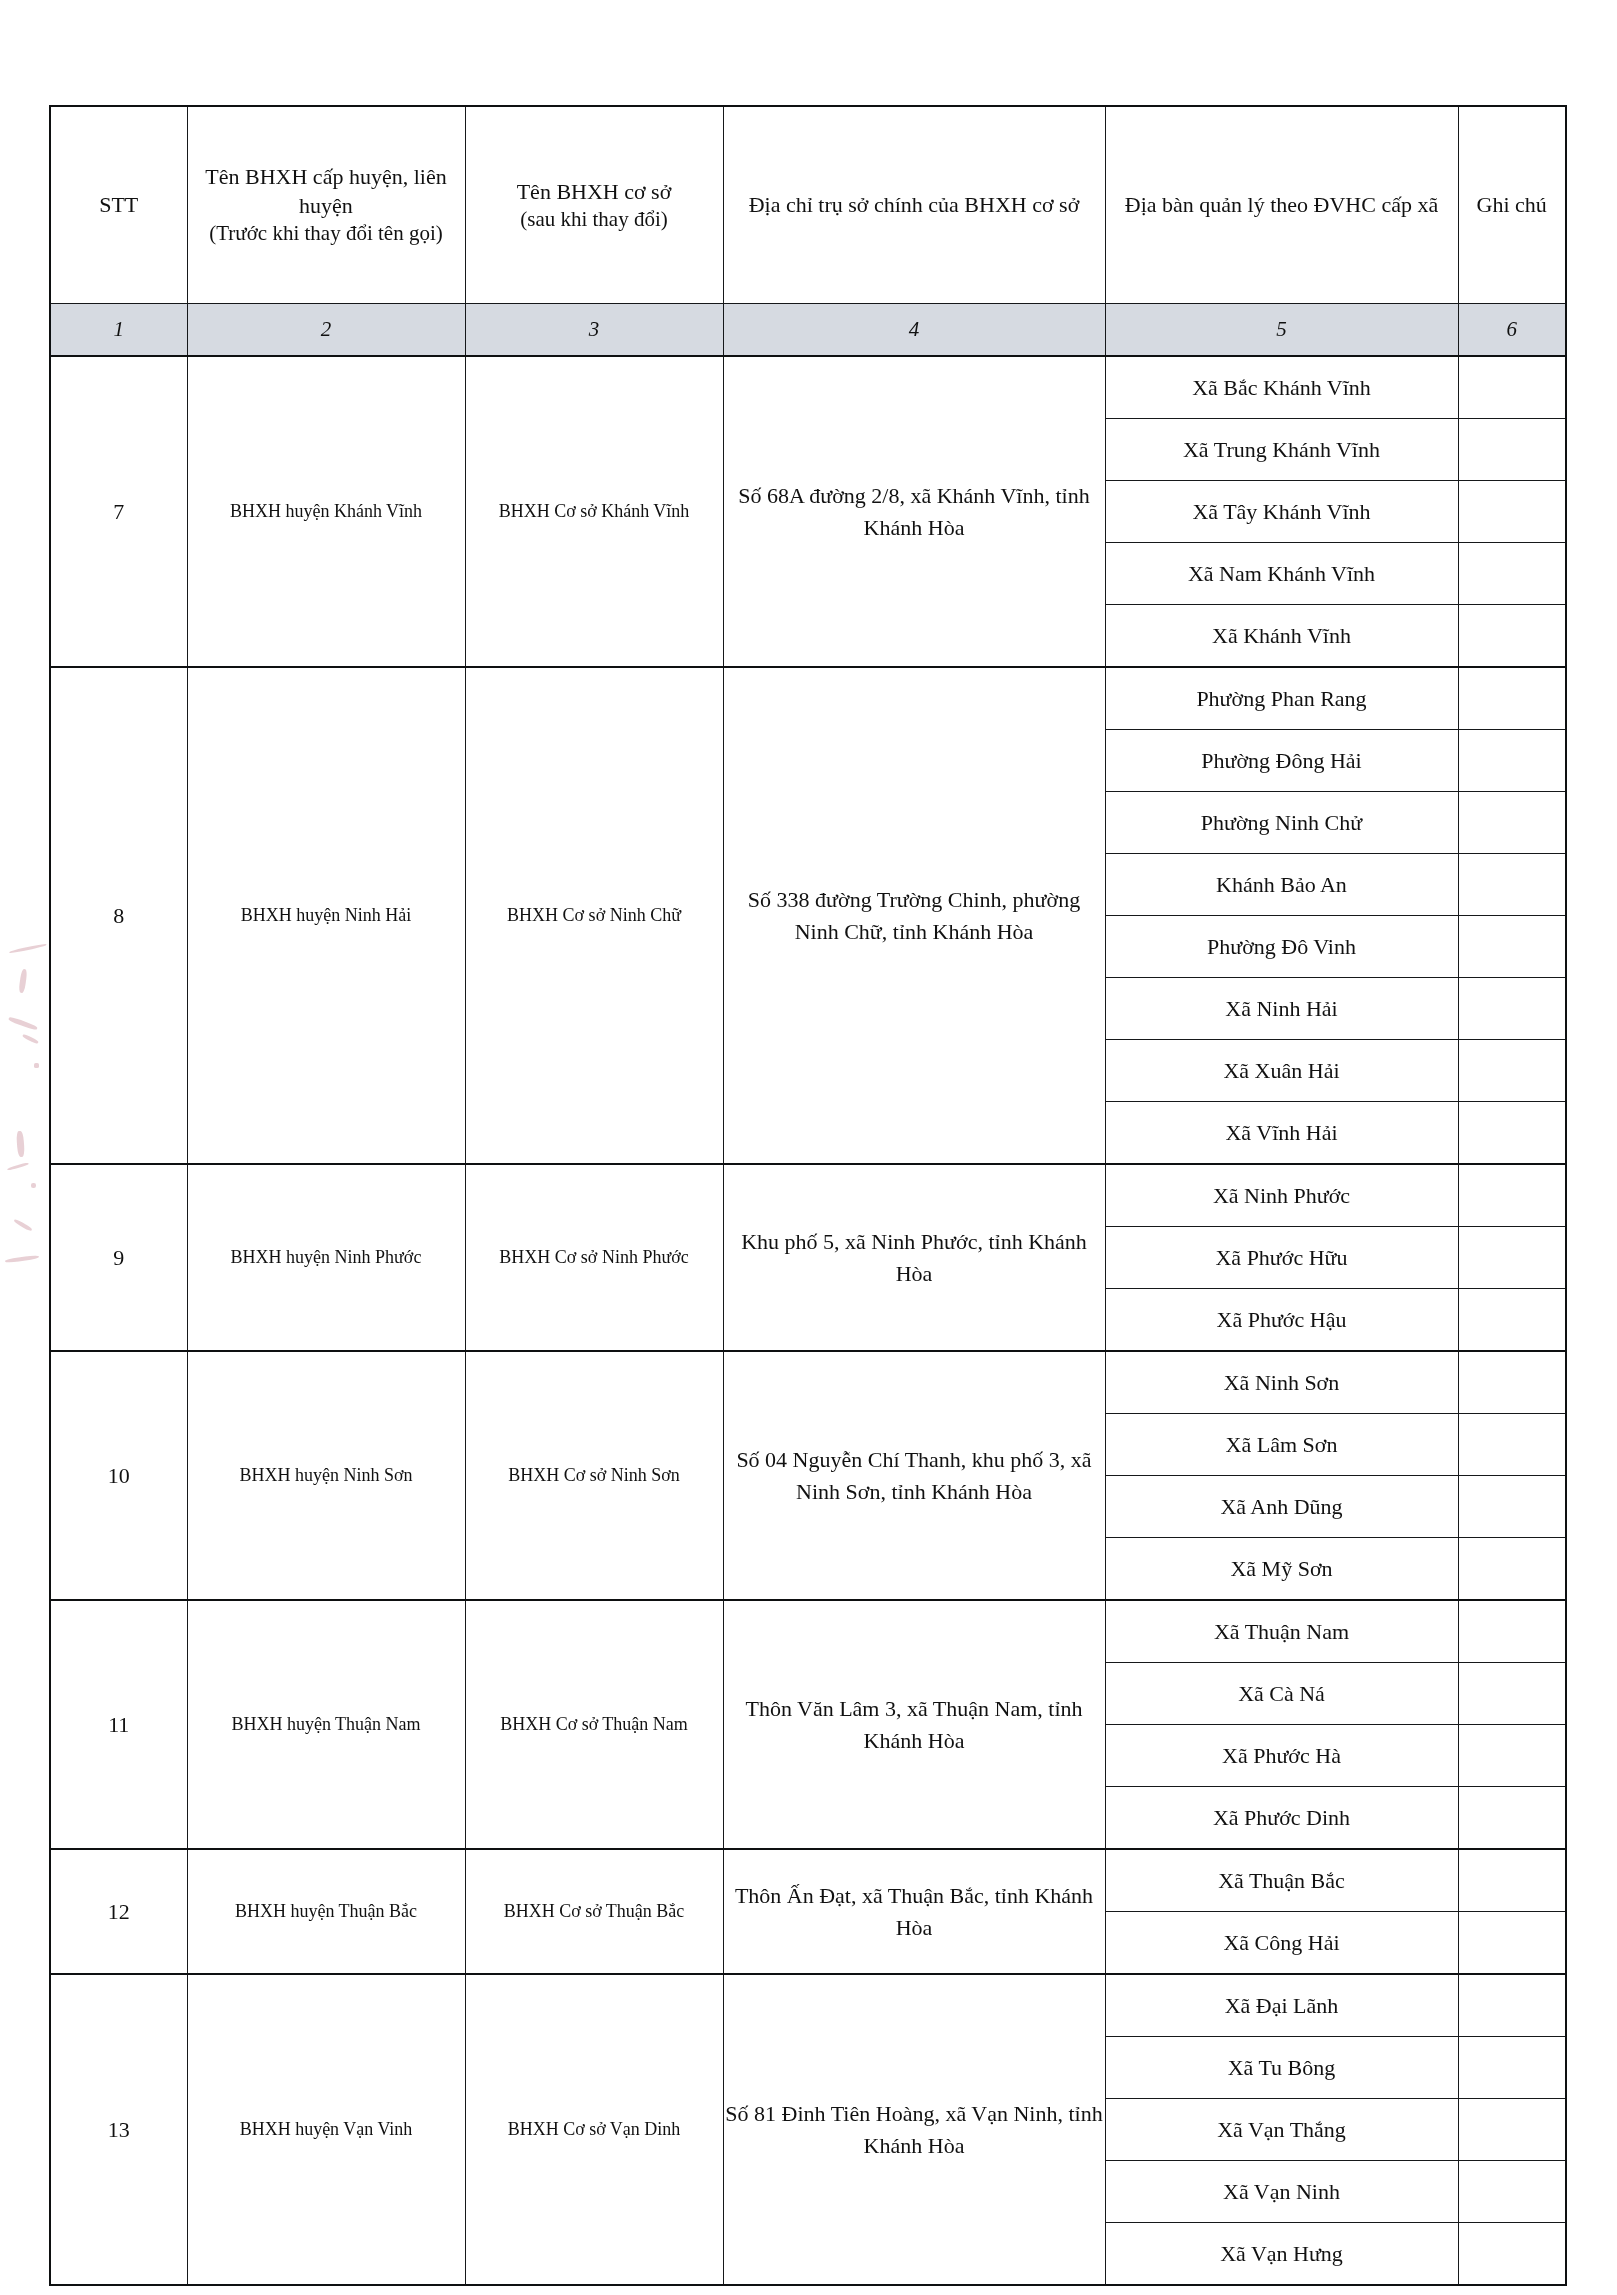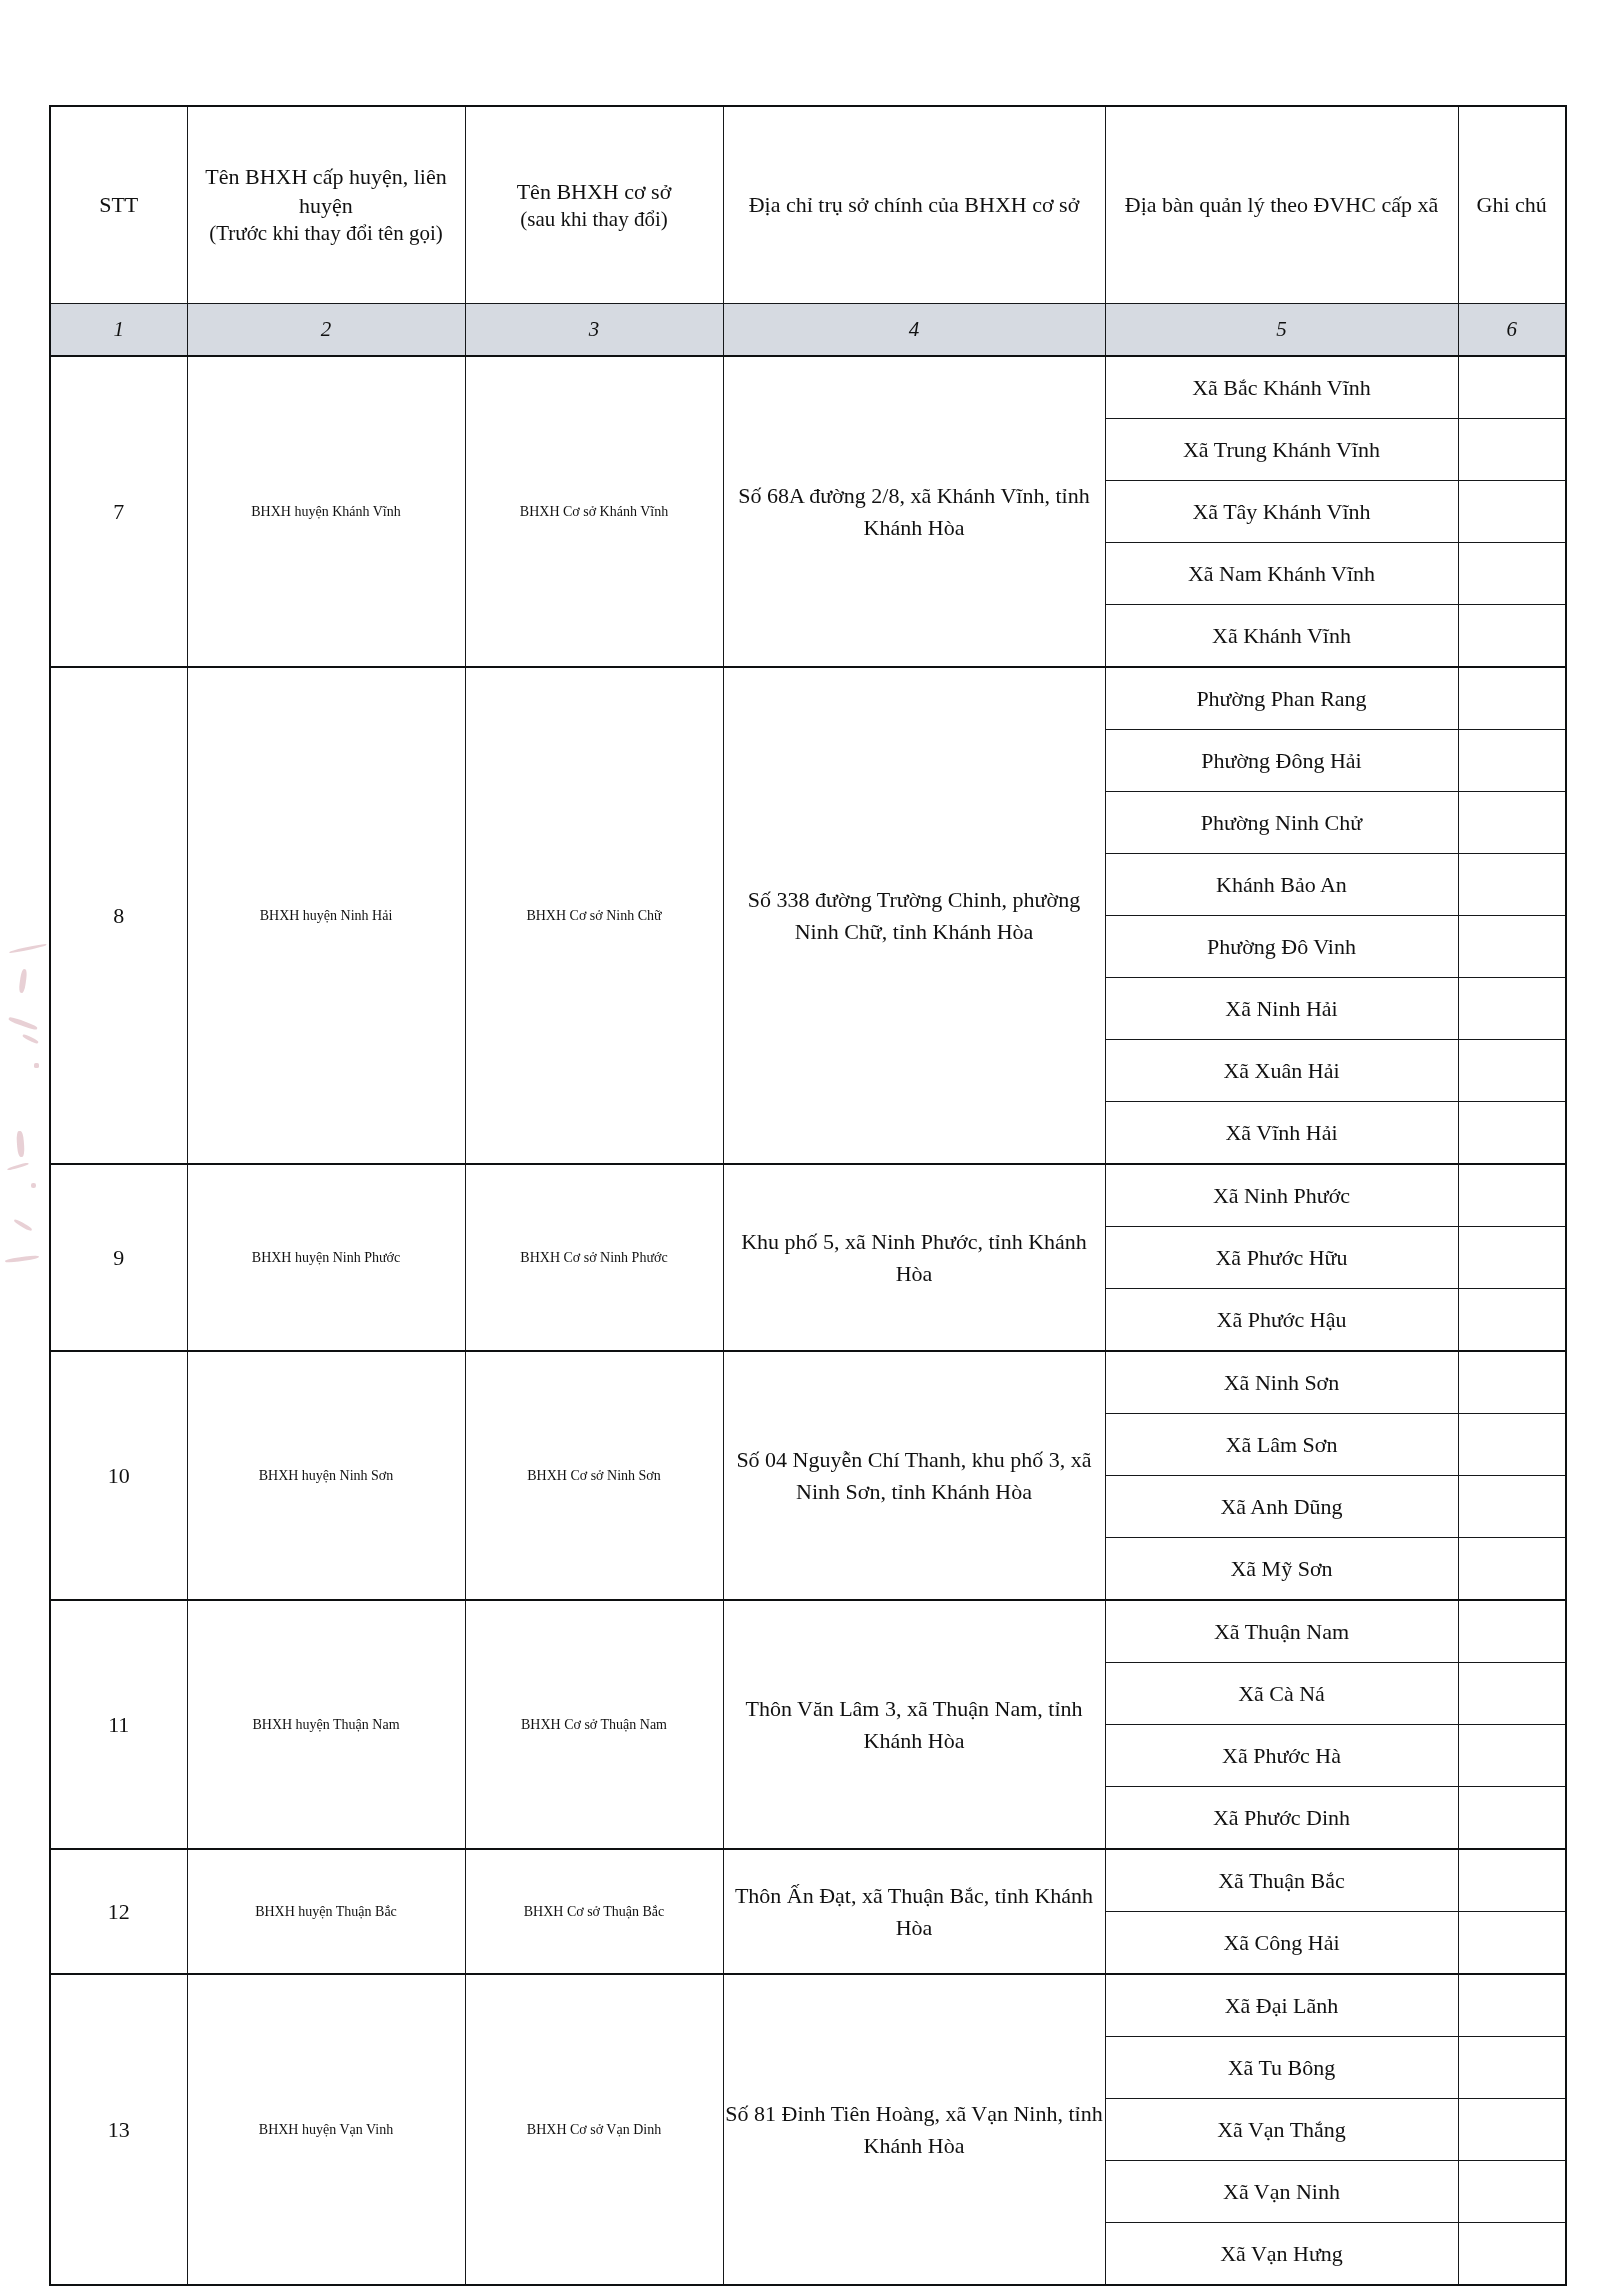--- a/index.html
+++ b/index.html
@@ -105,21 +105,21 @@
     background: #d6dae1;
     font-style: italic;
     font-size: 21px;
   }
 
   
   .cell-stt {
     font-size: 22px;
   }
   .cell-name {
-    font-size: 14px;
+    font-size: 18px;
     line-height: 1.4;
     padding: 5.2px 6.5px;
   }
   .cell-addr {
     font-size: 22px;
     line-height: 1.42;
     padding: 5.2px 9.2px;
   }
   .cell-ward {
     font-size: 22px;

